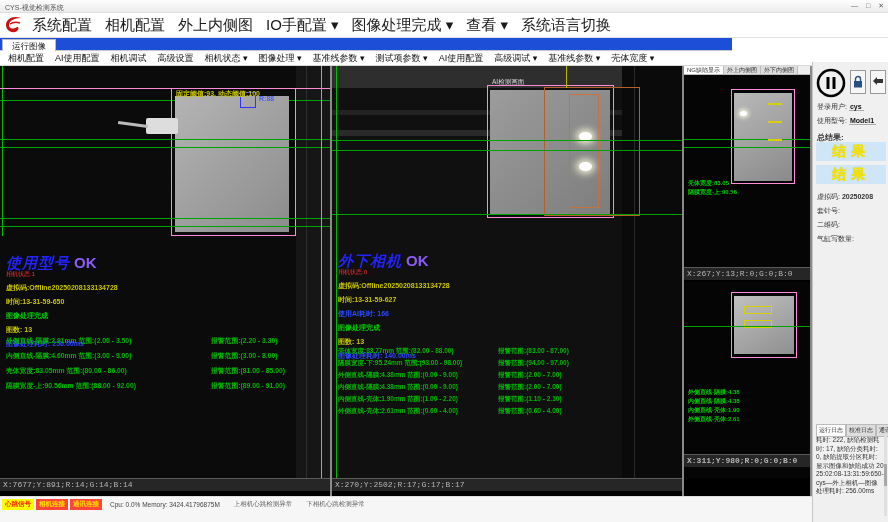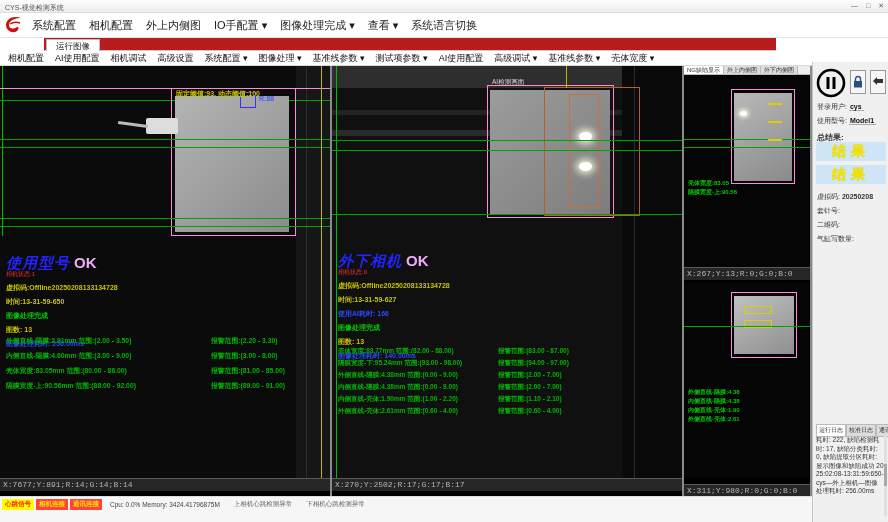--- a/index.html
+++ b/index.html
@@ -9,23 +9,23 @@
 
   
   .titlebar { position:absolute; left:0; top:0; width:888px; height:13px;
     background:linear-gradient(#fdfdfd,#ececec); border-bottom:1px solid #ddd;
     font-size:7px; color:#555; }
   .titlebar .t { position:absolute; left:5px; top:3px; }
   .winctl { position:absolute; right:4px; top:2px; display:flex; gap:8px; font-size:7px; color:#666; }
   .menubar { position:absolute; left:0; top:13px; width:888px; height:25px; background:#fff;
     border-bottom:1px solid #e3e3e3; display:flex; align-items:center; }
   .logo { width:20px; height:20px; margin:0 8px 0 4px; }
-  .menubar .mi { font-size:11px; color:#1a1a1a; margin-right:13px; cursor:default; white-space:nowrap; }
-  .tabrow { position:absolute; left:0; top:38px; width:732px; height:13px; background:#b91c1c;
-    border-bottom:1px solid #c9c9c9;margin-left:44px; }
+  .menubar .mi { font-size:15px; color:#1a1a1a; margin-right:13px; cursor:default; white-space:nowrap; }
+  .tabrow { position:absolute; left:0; top:38px; width:732px; height:13px; background:#1d4ed8;
+    border-bottom:1px solid #c9c9c9; }
   .tab { position:absolute; left:2px; top:1px; height:12px; padding:0 9px; background:#fff;
     border:1px solid #bbb; border-bottom:none; font-size:8.5px; line-height:12px; color:#222; }
   .toolbar { position:absolute; left:0; top:51px; width:888px; height:15px; background:#fff;
     border-bottom:1px solid #d8d8d8; display:flex; align-items:center; padding-left:8px; }
   .toolbar .ti { font-size:9px; color:#111; margin-right:11px; white-space:nowrap; }
 
   
   #main { position:absolute; left:0; top:66px; width:888px; height:430px; background:#000; }
   .pane { position:absolute; overflow:hidden; background:#0b0b0b; }
   .vsep { position:absolute; top:0; width:2px; height:430px; background:#8a8a8a; }
@@ -41,21 +41,21 @@
   .part { position:absolute; background:linear-gradient(135deg,#b4b4b4,#8c8c8c); }
   .weld { position:absolute; width:13px; height:9px; background:#fff; border-radius:50%;
     box-shadow:0 0 7px 3px rgba(255,255,225,.85); }
   .ytext { position:absolute; font-size:7px; font-weight:bold; color:#c9c300; white-space:nowrap; }
   .btext { position:absolute; font-size:7px; font-weight:bold; color:#4a5cff; white-space:nowrap; }
   .wtext { position:absolute; font-size:6.5px; color:#d8d8d8; white-space:nowrap; }
 
   
   .resblock { position:absolute; white-space:nowrap; }
   .cam-title { font-size:15px; font-weight:bold; font-style:italic; color:#2323ff; letter-spacing:1px; }
-  .verdict { font-size:15px; font-weight:bold; font-style:normal; color:#f0abfc; margin-left:4px;text-align:right; }
+  .verdict { font-size:15px; font-weight:bold; font-style:normal; color:#8b5cf6; margin-left:4px;text-align:right; }
   .sub-red { font-size:6px; color:#ff3030; margin-top:-3px; }
   .ly { font-size:7px; font-weight:bold; color:#c9c300; margin-top:4px; }
   .lg { font-size:7px; font-weight:bold; color:#00cc00; margin-top:4px; }
   .lb { font-size:7px; font-weight:bold; color:#2b48ff; margin-top:4px; }
   .mrow { position:absolute; white-space:nowrap; font-size:6.8px; font-weight:bold; color:#00b400; }
   .mrow .alarm { position:absolute; }
   .mini { position:absolute; font-size:6px; font-weight:bold; color:#00cc00; white-space:nowrap; }
 
   
   .sv-tabs { position:absolute; left:684px; top:0; width:126px; height:9px; background:#eee;
@@ -122,21 +122,21 @@
 
   <div class="tabrow">
     <span class="tab">运行图像</span>
   </div>
 
   <div class="toolbar">
     <span class="ti">相机配置</span>
     <span class="ti">AI使用配置</span>
     <span class="ti">相机调试</span>
     <span class="ti">高级设置</span>
-    <span class="ti">系统配置 ▾</span>
+    <span class="ti">相机状态 ▾</span>
     <span class="ti">图像处理 ▾</span>
     <span class="ti">基准线参数 ▾</span>
     <span class="ti">测试项参数 ▾</span>
     <span class="ti">AI使用配置</span>
     <span class="ti">高级调试 ▾</span>
     <span class="ti">基准线参数 ▾</span>
     <span class="ti">壳体宽度 ▾</span>
   </div>
 
   <div id="main">
@@ -278,21 +278,21 @@
       <div class="part" style="left:50px;top:14px;width:60px;height:58px;background:linear-gradient(150deg,#c0c0c0,#8f8f8f);"></div>
       <div class="pinkrect" style="left:47px;top:10px;width:66px;height:66px;"></div>
       <div style="position:absolute;left:60px;top:24px;width:28px;height:8px;border:1px solid #d8d000;"></div>
       <div style="position:absolute;left:60px;top:38px;width:28px;height:8px;border:1px solid #d8d000;"></div>
       <div class="hline" style="left:0;top:44px;width:126px;"></div>
       <div class="mini" style="left:4px;top:106px;">外侧直线-隔膜:4.38</div>
       <div class="mini" style="left:4px;top:115px;">内侧直线-隔膜:4.38</div>
       <div class="mini" style="left:4px;top:124px;">内侧直线-壳体:1.90</div>
       <div class="mini" style="left:4px;top:133px;">外侧直线-壳体:2.61</div>
     </div>
-    <div class="coordbar" style="left:684px;top:418px;width:140px;">X:311;Y:980;R:0;G:0;B:0</div>
+    <div class="coordbar" style="left:684px;top:388px;width:140px;font-weight:bold;">X:311;Y:980;R:0;G:0;B:0</div>
 
     <div class="vsep" style="left:810px;"></div>
   </div>
 
   <div id="panel">
     <svg style="position:absolute;left:2px;top:5px;" width="32" height="32" viewBox="0 0 32 32">
       <circle cx="16" cy="16" r="13" fill="none" stroke="#000" stroke-width="2.6"></circle>
       <rect x="11.5" y="10" width="3" height="12" fill="#000"></rect>
       <rect x="17.5" y="10" width="3" height="12" fill="#000"></rect>
     </svg>

